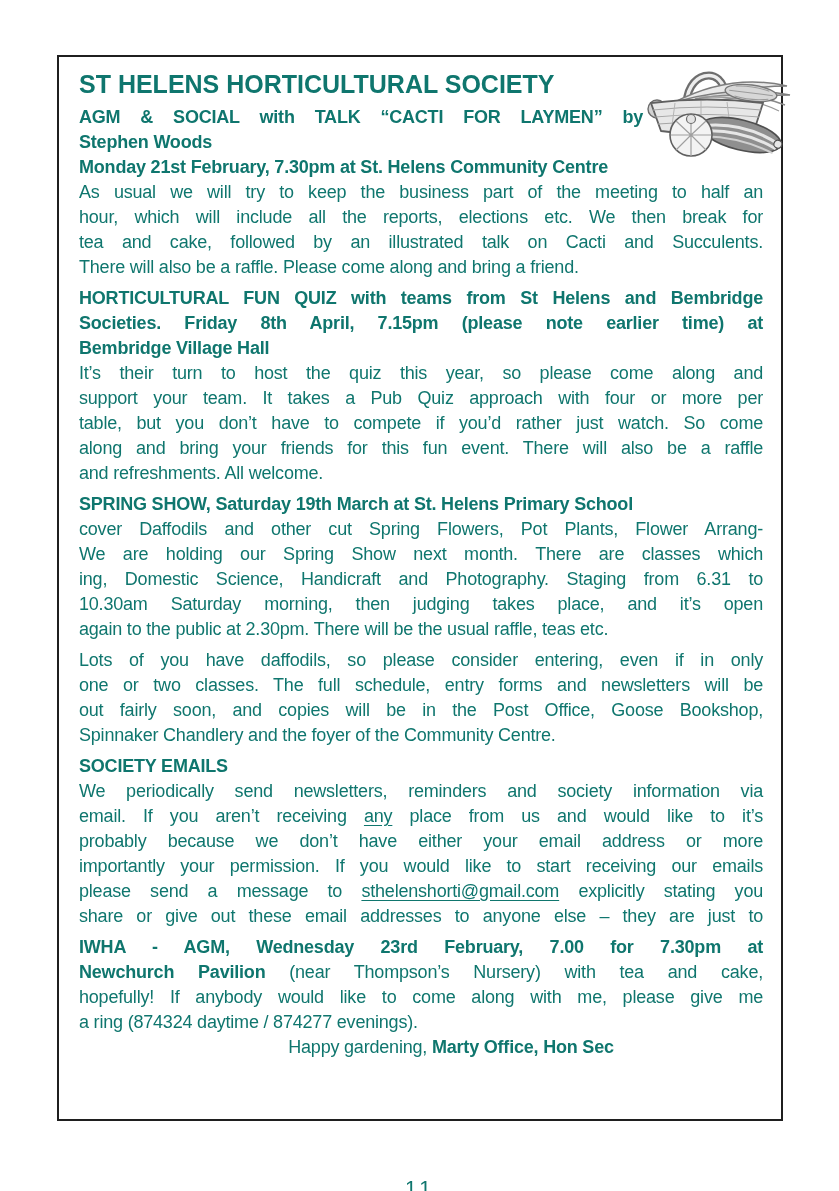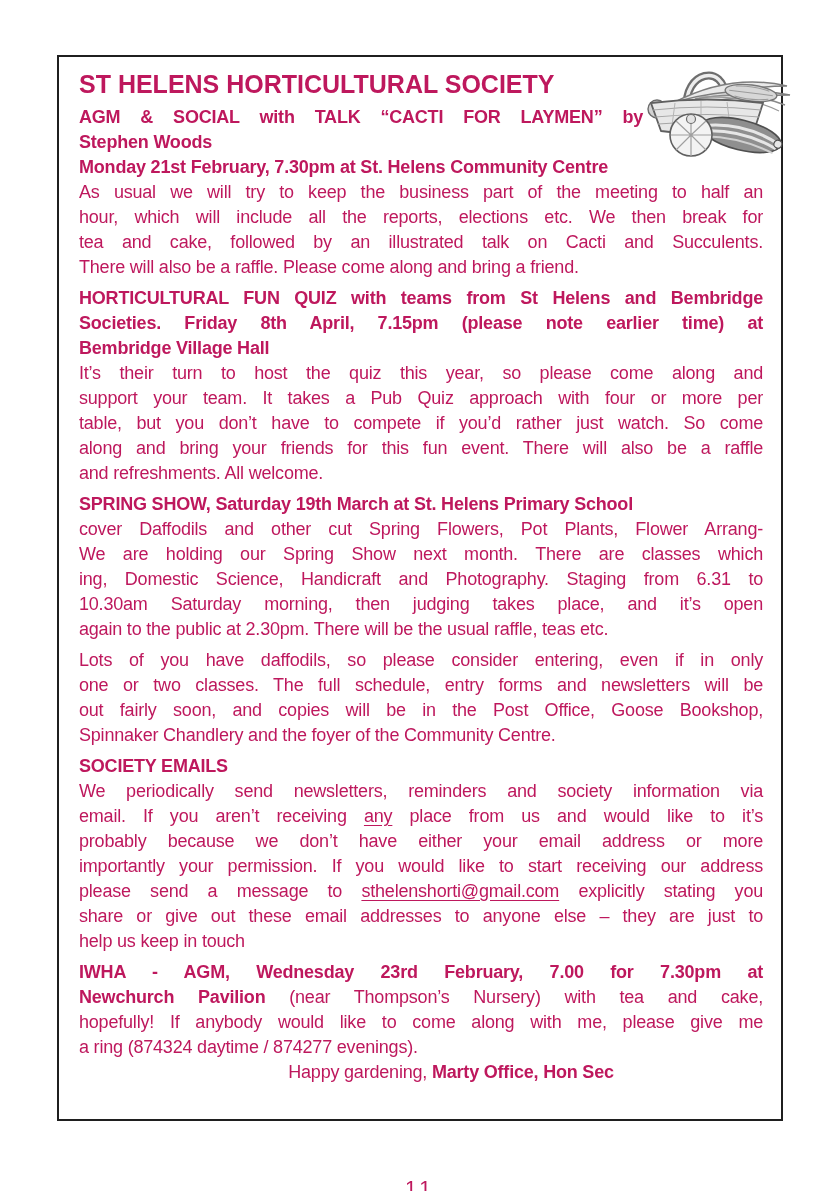--- a/index.html
+++ b/index.html
@@ -1,18 +1,18 @@
 <!DOCTYPE html>
 <html><head>
 <meta charset="utf-8">
 <title>Newsletter Page</title>
 <style>
   html,body{margin:0;padding:0;background:#ffffff;}
   .page{position:relative;width:839px;height:1191px;background:#ffffff;
-        font-family:"Liberation Sans",sans-serif;color:#be185d;overflow:hidden;}
+        font-family:"Liberation Sans",sans-serif;color:#0f766e;overflow:hidden;}
   .box{position:absolute;left:57px;top:55px;width:726px;height:1066px;
        border:2px solid #1f1f1f;box-sizing:border-box;background:#ffffff;
        padding:12px 18px 0 20px;}
   .illu{position:absolute;top:2px;right:-16px;width:162px;height:102px;}
   .title{font-size:25px;font-weight:700;line-height:30px;margin:0 0 6px 0;letter-spacing:0;}
   .section{margin-top:6px;}
   .line{font-size:18px;line-height:25px;letter-spacing:-0.2px;}
   .line.j{text-align:justify;text-align-last:justify;}
   .line.narrow{margin-right:120px;}
   .line.center{text-align:center;padding-left:60px;}
@@ -100,24 +100,23 @@
           <div class="line j"><span>Lots of you have daffodils, so please consider entering, even if in only</span></div>
           <div class="line j"><span>one or two classes. The full schedule, entry forms and newsletters will be</span></div>
           <div class="line j"><span>out fairly soon, and copies will be in the Post Office, Goose Bookshop,</span></div>
           <div class="line"><span>Spinnaker Chandlery and the foyer of the Community Centre.</span></div>
         </div>
         <div class="section">
           <div class="line"><span class="b">SOCIETY EMAILS</span></div>
           <div class="line j"><span>We periodically send newsletters, reminders and society information via</span></div>
           <div class="line j"><span>email. If you aren’t receiving </span><span class="u">any</span><span> place from us and would like to it’s</span></div>
           <div class="line j"><span>probably because we don’t have either your email address or more</span></div>
-          <div class="line j"><span>importantly your permission. If you would like to start receiving our address</span></div>
+          <div class="line j"><span>importantly your permission. If you would like to start receiving our emails</span></div>
           <div class="line j"><span>please send a message to </span><span class="u">sthelenshorti@gmail.com</span><span> explicitly stating you</span></div>
           <div class="line j"><span>share or give out these email addresses to anyone else – they are just to</span></div>
-          <div class="line"><span>help us keep in touch</span></div>
         </div>
         <div class="section">
           <div class="line j"><span class="b">IWHA - AGM, Wednesday 23rd February, 7.00 for 7.30pm at</span></div>
           <div class="line j"><span class="b">Newchurch Pavilion</span><span> (near Thompson’s Nursery) with tea and cake,</span></div>
           <div class="line j"><span>hopefully! If anybody would like to come along with me, please give me</span></div>
           <div class="line"><span>a ring (874324 daytime / 874277 evenings).</span></div>
           <div class="line center"><span>Happy gardening, </span><span class="b"> Marty Office, Hon Sec</span></div>
         </div>
       </div>
 

